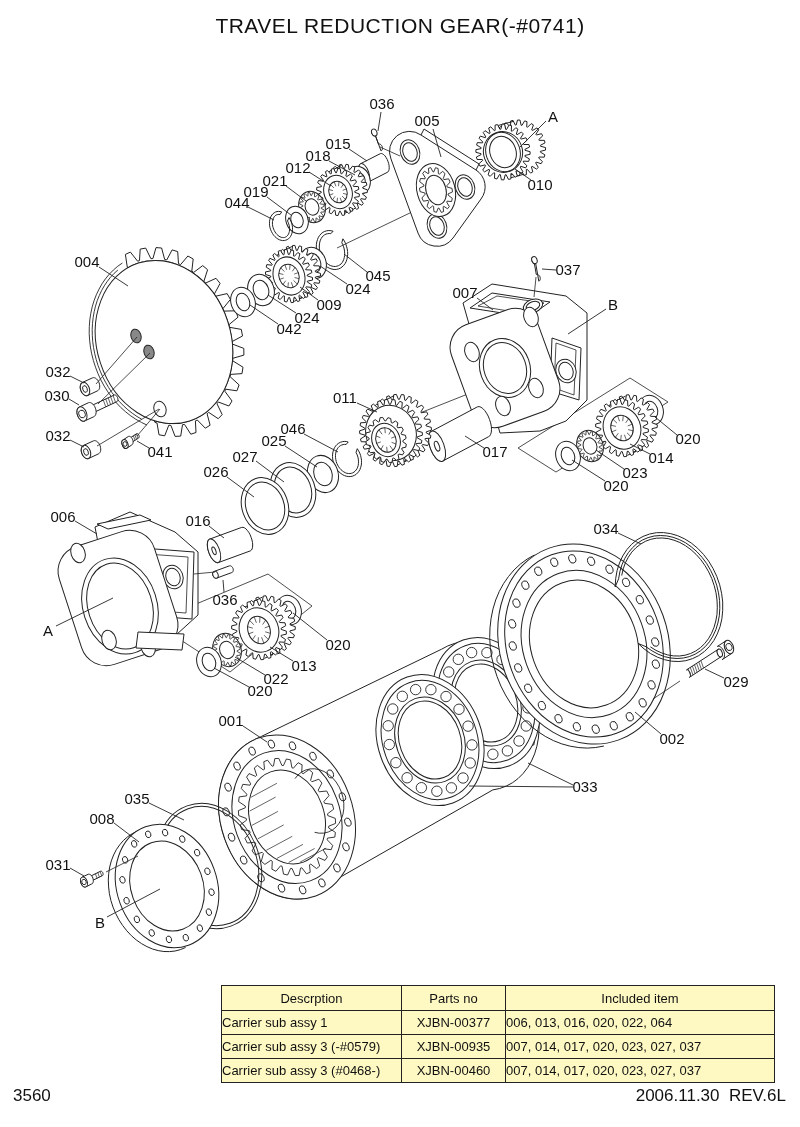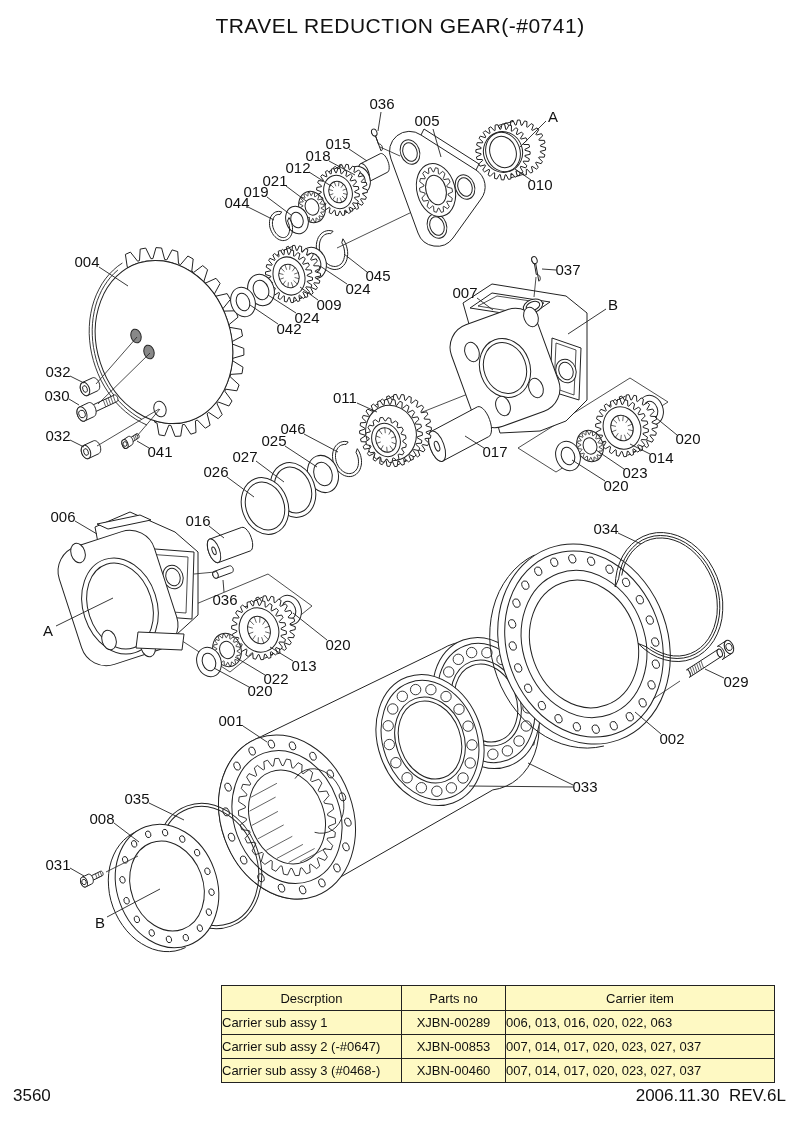--- a/index.html
+++ b/index.html
@@ -623,32 +623,32 @@
 <table class="parts">
   <colgroup>
       <col style="width:180px">
       <col style="width:104px">
       <col style="width:269px">
     </colgroup>
   <thead>
     <tr>
       <th>Descrption</th>
       <th>Parts no</th>
-      <th>Carrier item</th>
+      <th>Included item</th>
     </tr>
   </thead>
   <tbody>
       <tr>
         <td class="c0">Carrier sub assy 1</td>
-        <td class="c1">XJBN-00289</td>
-        <td class="c2">006, 013, 016, 020, 022, 063</td>
+        <td class="c1">XJBN-00377</td>
+        <td class="c2">006, 013, 016, 020, 022, 064</td>
       </tr>
       <tr>
-        <td class="c0">Carrier sub assy 2 (-#0647)</td>
-        <td class="c1">XJBN-00853</td>
+        <td class="c0">Carrier sub assy 3 (-#0579)</td>
+        <td class="c1">XJBN-00935</td>
         <td class="c2">007, 014, 017, 020, 023, 027, 037</td>
       </tr>
       <tr>
         <td class="c0">Carrier sub assy 3 (#0468-)</td>
         <td class="c1">XJBN-00460</td>
         <td class="c2">007, 014, 017, 020, 023, 027, 037</td>
       </tr>
     </tbody>
 </table>
 

